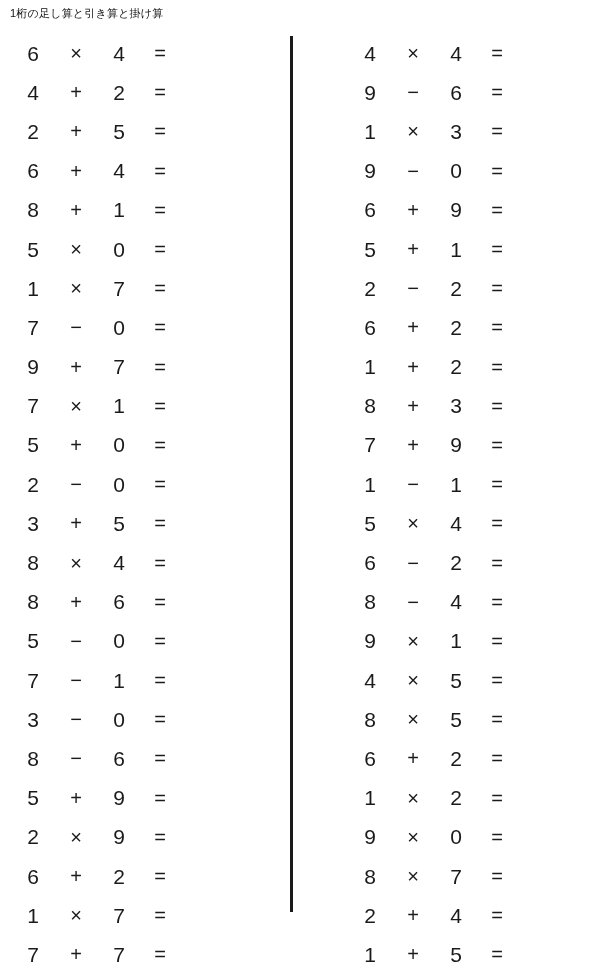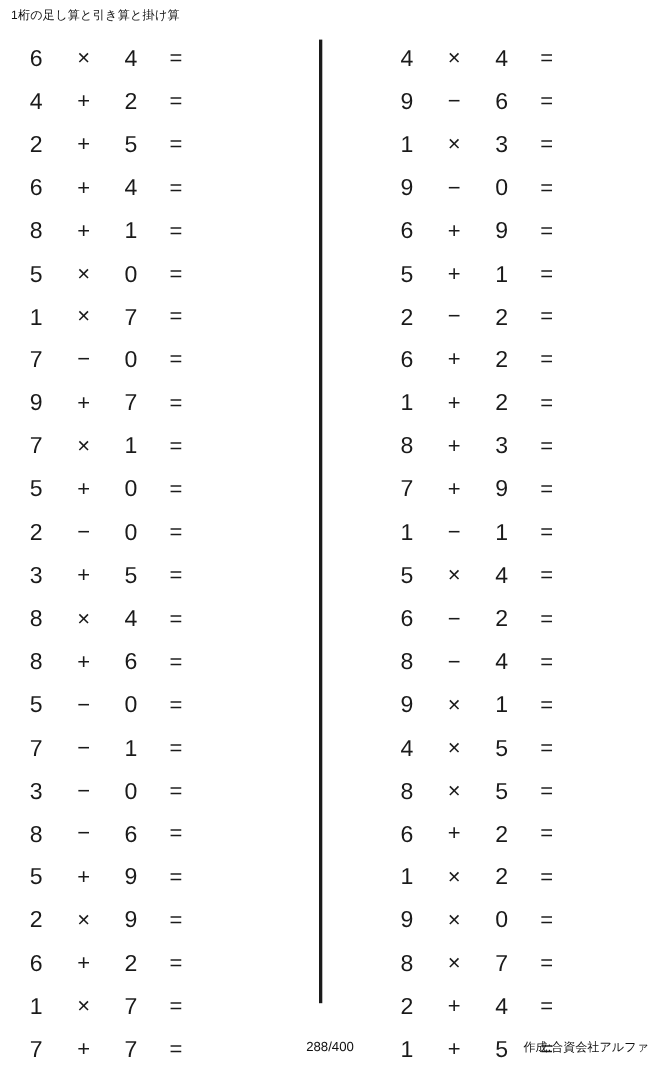--- a/index.html
+++ b/index.html
@@ -388,18 +388,14 @@
         </div>
         <div class="row">
           <span class="cell operand">1</span>
           <span class="cell operator">+</span>
           <span class="cell operand">5</span>
           <span class="cell equals">=</span>
         </div>
       </div>
   </div>
 
-  <div class="footer">
-    <div class="page-number">288/400</div>
-    <div class="credit">作成:合資会社アルファ</div>
-  </div>
 
 </div>
 
 </body></html>

